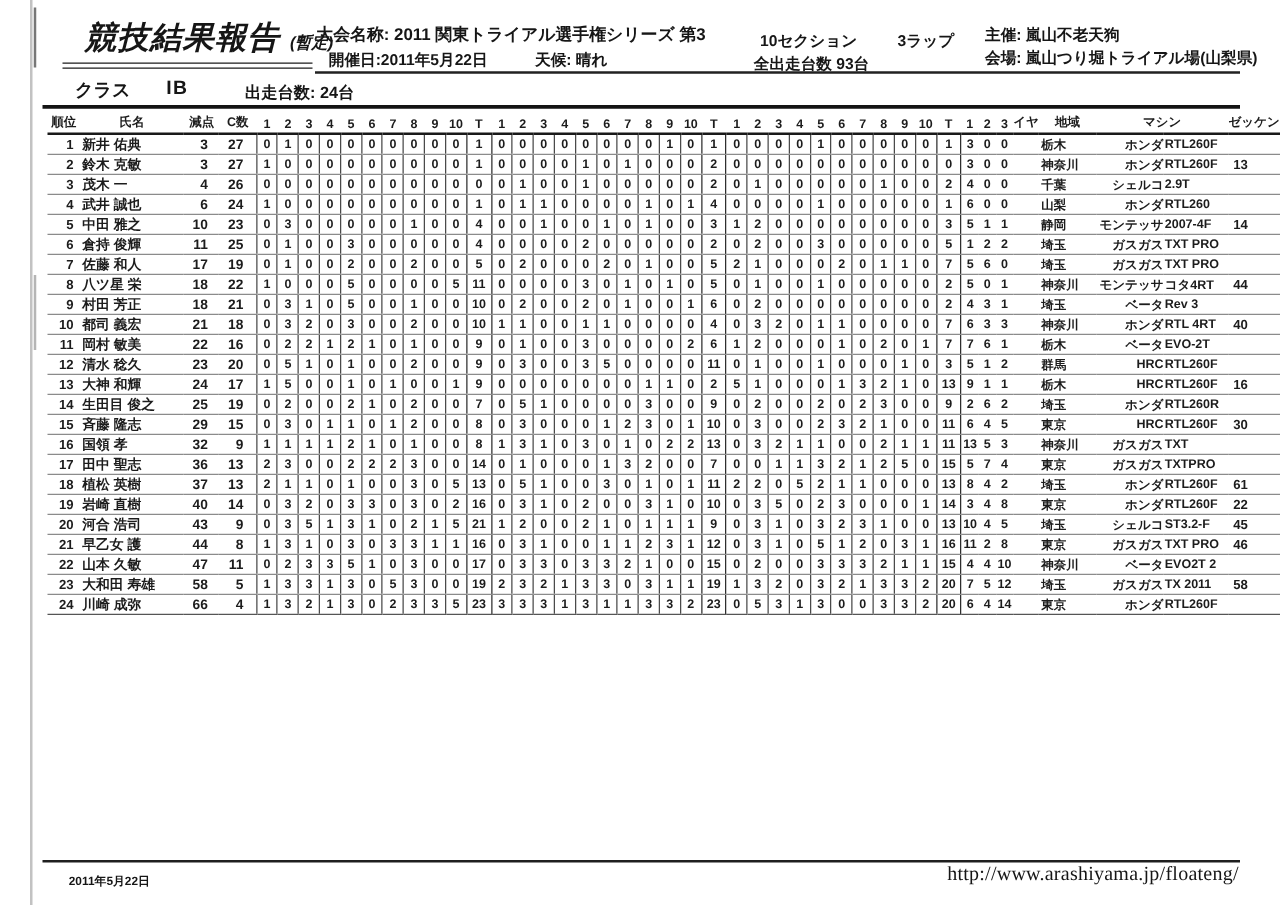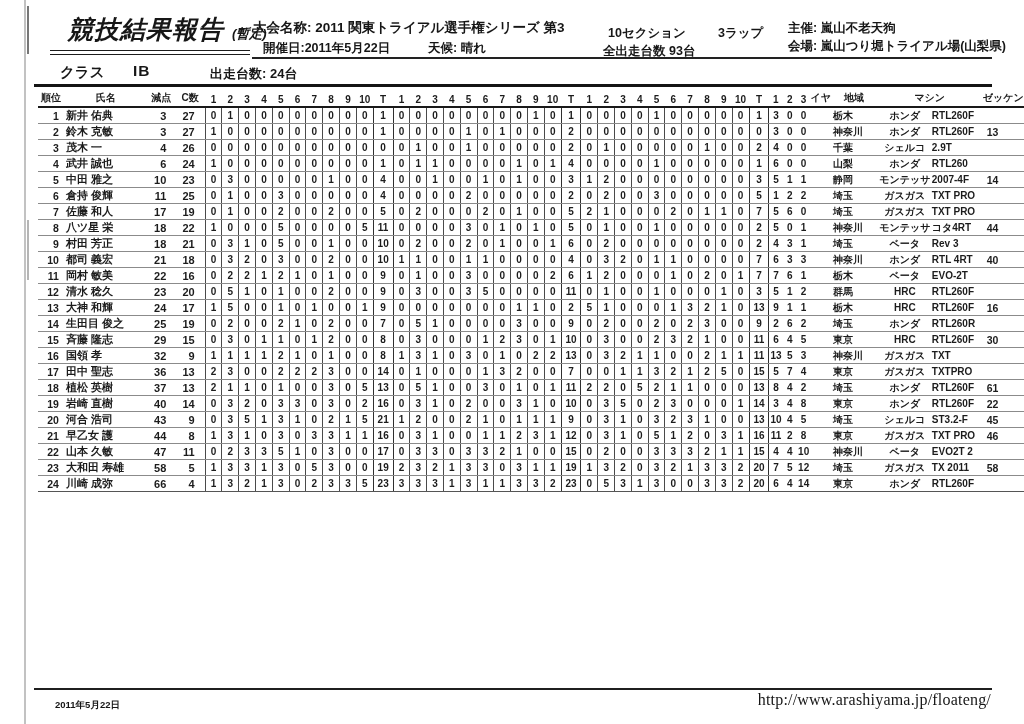--- a/index.html
+++ b/index.html
@@ -20,41 +20,41 @@
   #date-line{left:263px;top:40px;font-size:12.5px;font-weight:bold;white-space:nowrap;}
   #weather-line{left:428px;top:40px;font-size:12.5px;font-weight:bold;white-space:nowrap;}
   #sections-label{left:608px;top:25px;font-size:12.5px;font-weight:bold;}
   #laps-label{left:718px;top:25px;font-size:12.5px;font-weight:bold;}
   #total-entries{left:603px;top:43px;font-size:12.5px;font-weight:bold;}
   #organizer-line{left:788px;top:20px;font-size:12.5px;font-weight:bold;white-space:nowrap;}
   #venue-line{left:788px;top:38px;font-size:12.5px;font-weight:bold;white-space:nowrap;}
   #header-rule{left:252px;top:57px;width:740px;height:1.5px;background:#222;}
   #class-label{left:60px;top:63px;font-size:14.5px;font-weight:bold;}
   #class-value{left:133px;top:62px;font-size:15.5px;font-weight:bold;letter-spacing:1px;}
-  #class-entries{left:210px;top:65px;font-size:13px;font-weight:bold;}
+  #class-entries{left:196px;top:65px;font-size:13px;font-weight:bold;}
   #thick-rule{left:34px;top:84px;width:958px;height:3px;background:#141414;}
   
   #tblwrap{left:38px;top:90px;}
   table{border-collapse:collapse;table-layout:fixed;}
   th,td{padding:0;font-weight:bold;overflow:hidden;white-space:nowrap;color:#1c1c1c;}
   thead tr.r1 th{font-size:10.5px;height:13px;text-align:center;vertical-align:bottom;}
   thead tr.r1 th.rt-top{font-size:8.5px;line-height:8px;vertical-align:bottom;}
   thead tr.r2 th{font-size:10px;height:15px;border-bottom:2px solid #191919;text-align:center;vertical-align:bottom;padding-bottom:1px;margin-left:20px;}
   thead th.h-rg, thead th.h-mc{text-align:center;}
   thead th.rt-bot{font-size:8.5px;}
   tbody td{height:13.4px;border-bottom:1px solid #8b8b8b;font-size:10px;text-align:center;}
   tbody tr:last-child td{border-bottom:1.5px solid #555;}
   tbody td.sc{border-left:1px solid #4a4a4a;}
   tbody td.t{border-left:1px solid #2f2f2f;border-right:1px solid #2f2f2f;}
   tbody td.rk{text-align:right;padding-right:5px;font-size:10.5px;}
   tbody td.nm{text-align:left;padding-left:2px;font-size:11px;margin-left:36px;}
   tbody td.pt{text-align:right;padding-right:9px;font-size:11px;}
   tbody td.cl{text-align:right;padding-right:10px;font-size:11px;}
   tbody td.rg{text-align:left;padding-left:2px;}
-  tbody td.br{text-align:center;padding-left:2px;}
+  tbody td.br{text-align:right;padding-left:2px;}
   tbody td.md{text-align:left;padding-left:1px;}
   tbody td.bb{text-align:left;padding-left:4px;font-size:10.5px;}
   
   #footer-rule{left:34px;top:688px;width:958px;height:2px;background:#1f1f1f;}
   #footer-date{left:55px;top:699px;font-size:9.5px;font-weight:bold;}
   #footer-url{right:33px;top:691px;font-size:16px;font-family:"Liberation Serif",serif;font-weight:500;letter-spacing:0.2px;}
 </style>
 </head>
 <body>
 

